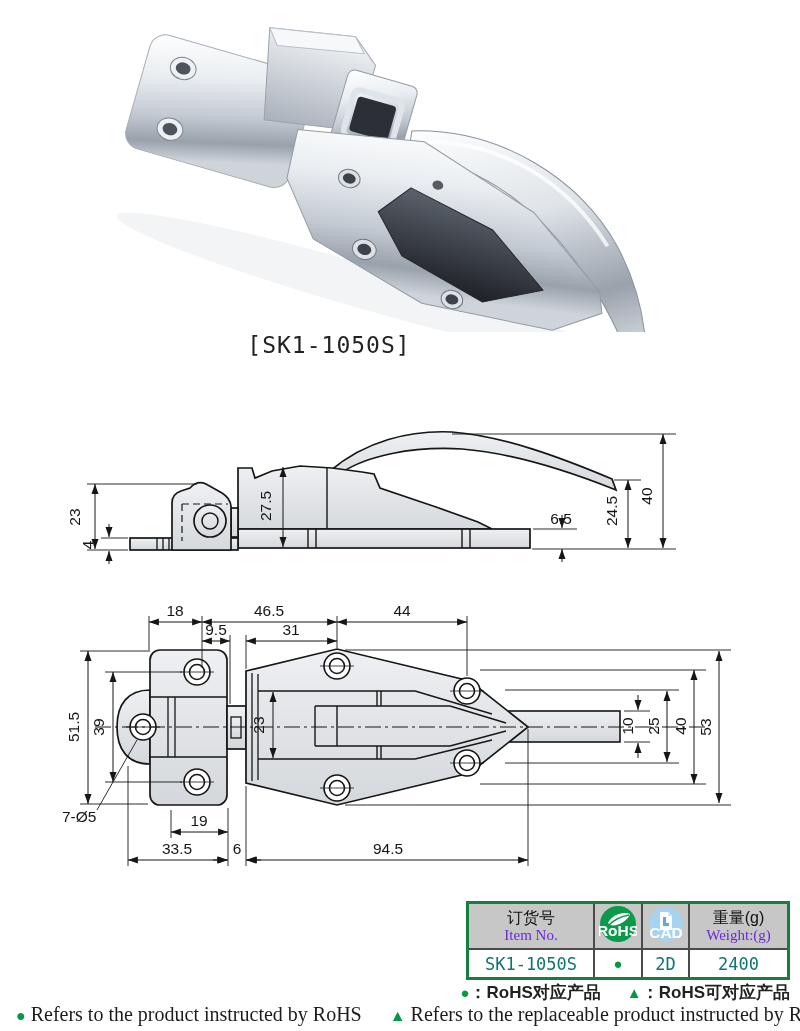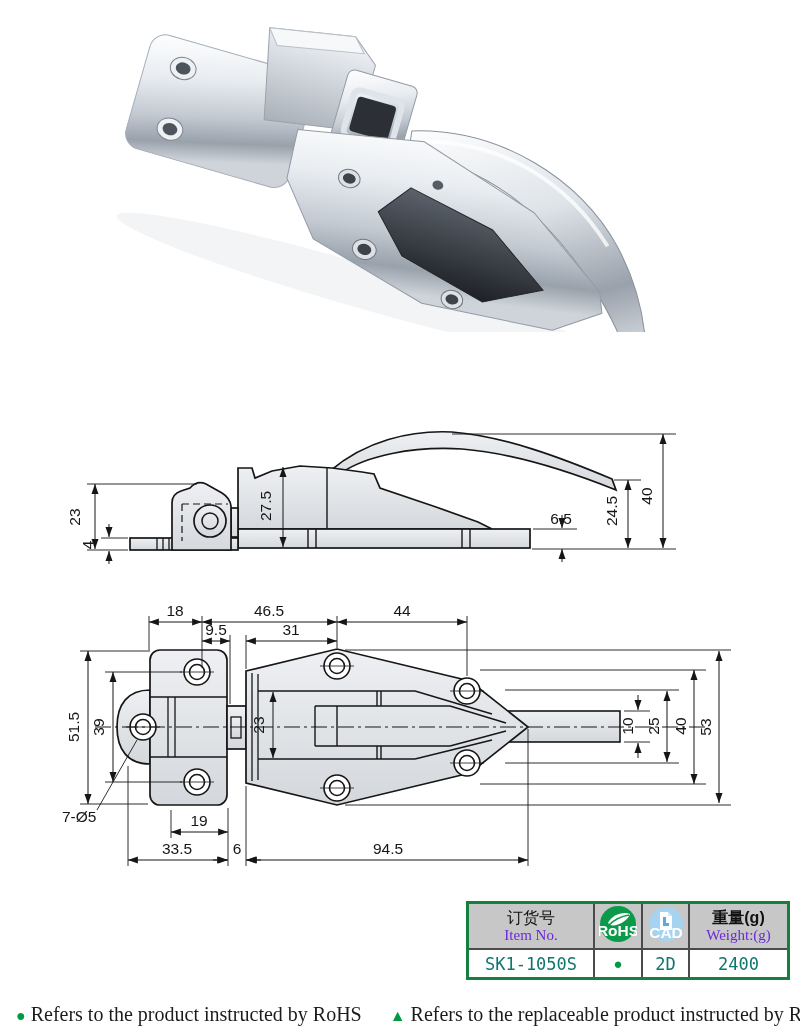--- a/index.html
+++ b/index.html
@@ -9,21 +9,21 @@
   .caption{left:129px;top:332px;width:400px;text-align:center;
            font-family:"DejaVu Sans Mono","Liberation Mono",monospace;
            font-size:23px;letter-spacing:1px;color:#222;}
   
   .tablewrap{left:466px;top:901px;}
   table.spec{border-collapse:collapse;border:3px solid #15803d;}
   table.spec td{border:2px solid #4b4b4b;text-align:center;vertical-align:middle;padding:0;}
   tr.hdr td{background:#c7c7c8;height:44px;}
   .c1{width:124px;} .c2{width:46px;} .c3{width:45px;} .c4{width:97px;}
   .hzh{font-size:16px;color:#111;line-height:19px;}
-  .hzh.b{font-weight:bold;}
+  .hzh.b{font-weight:normal;}
   .hen{font-family:"Liberation Serif",serif;font-size:15px;line-height:17px;color:#6d28d9;}
   tr.datarow td{height:27px;background:#fff;}
   td.greencell{background:#b4ddb1;}
   .mono{font-family:"DejaVu Sans Mono","Liberation Mono",monospace;font-size:17px;color:#0f766e;}
   .dot{color:#009944;font-size:15px;line-height:15px;}
   
   .legend-zh{right:10px;top:981px;font-size:17px;font-weight:600;color:#222;white-space:nowrap;}
   .legend-zh .sym{color:#009944;font-size:15px;}
   .legend-en{left:16px;top:1003px;width:772px;display:flex;justify-content:space-between;
              font-family:"Liberation Serif",serif;font-size:20px;color:#1c1c1c;white-space:nowrap;gap:28px;}
@@ -81,20 +81,21 @@
       <ellipse cx="268" cy="168" rx="11" ry="9" fill="#dde1e6" stroke="#70777f"></ellipse>
       <ellipse cx="268" cy="168" rx="6.5" ry="5" fill="#3d434a"></ellipse>
       <ellipse cx="302" cy="232" rx="12" ry="10" fill="#dde1e6" stroke="#70777f"></ellipse>
       <ellipse cx="302" cy="232" rx="7" ry="5.5" fill="#3d434a"></ellipse>
       <ellipse cx="400" cy="256" rx="11" ry="9" fill="#dde1e6" stroke="#70777f"></ellipse>
       <ellipse cx="400" cy="256" rx="6.5" ry="5" fill="#3d434a"></ellipse>
       <ellipse cx="355" cy="150" rx="5.5" ry="4.5" fill="#565c63"></ellipse>
     </g>
   </svg>
 
+  <div class="abs caption">[SK1-1050S]</div>
 
   <svg class="abs" style="left:55px;top:393px;" width="710" height="207" viewBox="55 393 710 207">
     <defs>
       <marker id="aS" viewBox="0 0 10 10" refX="9.5" refY="5" markerWidth="11" markerHeight="11" orient="auto-start-reverse">
         <path d="M0.5,1.8 L9.5,5 L0.5,8.2 Z" fill="#161616"></path>
       </marker>
       <linearGradient id="gS" x1="0" y1="0" x2="0" y2="1">
         <stop offset="0" stop-color="#eef0f3"></stop>
           <stop offset="1" stop-color="#d5d8dc"></stop>
       </linearGradient>
@@ -315,18 +316,21 @@
       <tr class="datarow">
         <td class="greencell mono">SK1-1050S</td>
         <td><span class="dot">●</span></td>
         <td class="mono">2D</td>
         <td class="mono">2400</td>
       </tr>
     </tbody>
       </table>
   </div>
 
+  <div class="abs legend-zh">
+    <span class="sym">●</span><span>：RoHS对应产品</span><span class="gap1"></span><span class="sym">▲</span><span>：RoHS可对应产品</span>
+  </div>
   <div class="abs legend-en">
     <span><span class="sym">●</span> <span>Refers to the product instructed by RoHS</span></span>
     <span><span class="sym">▲</span> <span>Refers to the replaceable product instructed by RoHS</span></span>
   </div>
 
 </div>
 
 </body></html>

